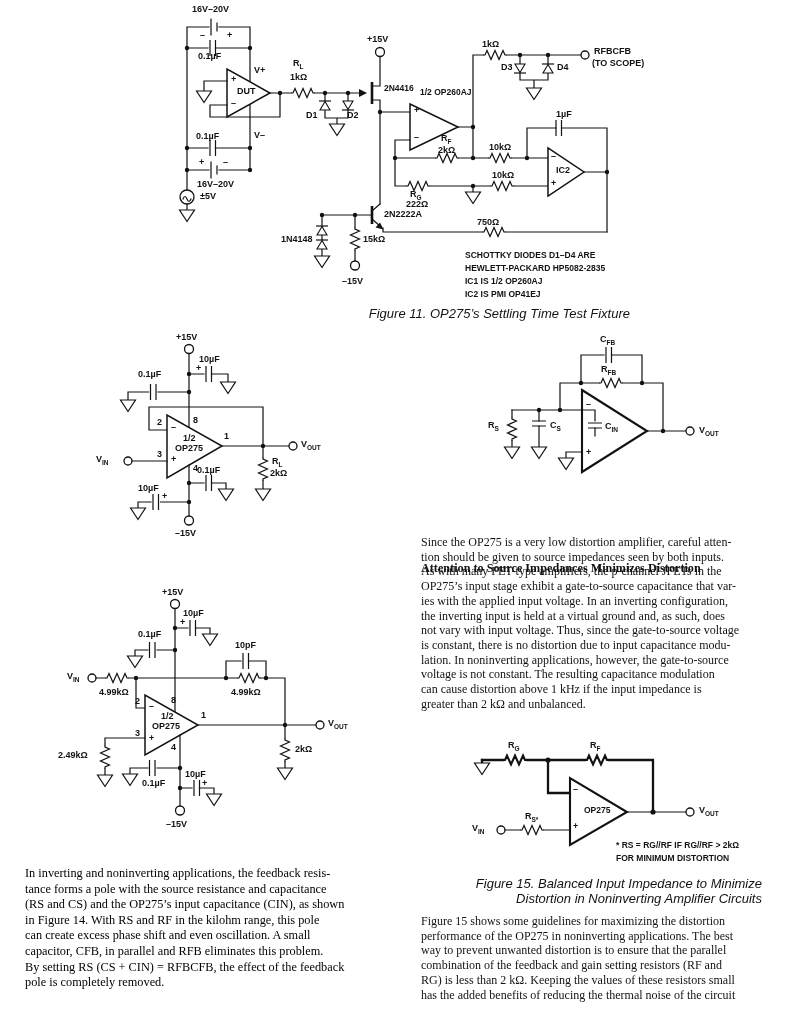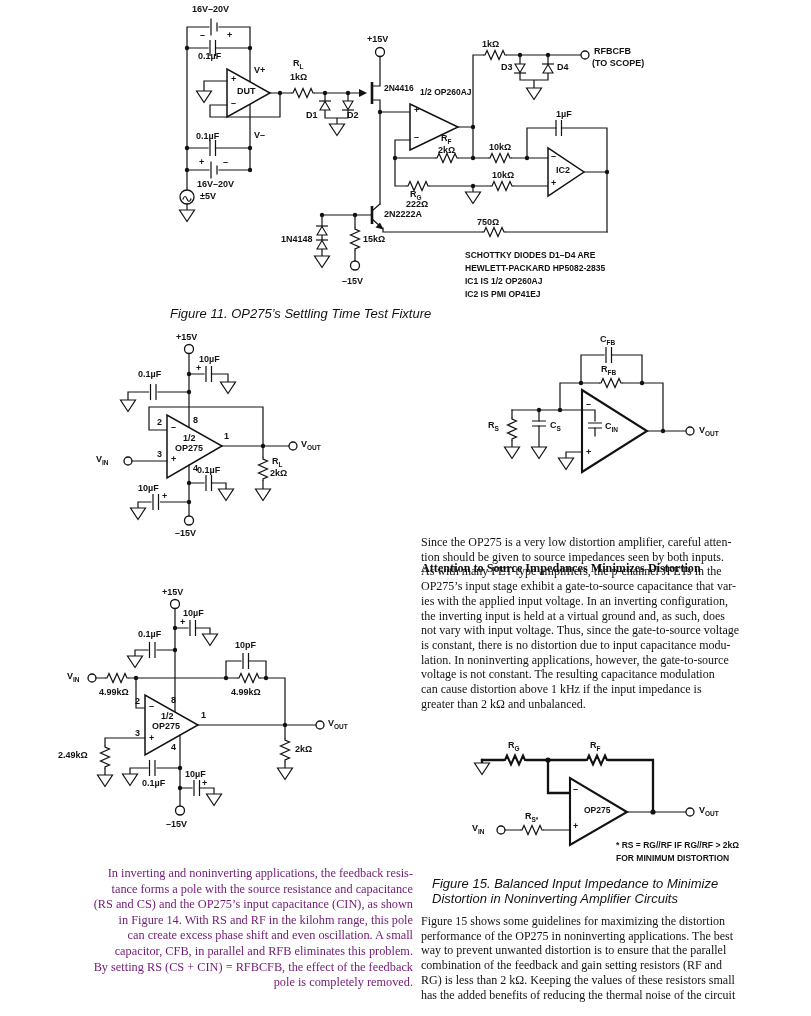--- a/index.html
+++ b/index.html
@@ -14,24 +14,24 @@
   .opamp2{ fill:#fff; stroke:#121212; stroke-width:2.1; }
   .gnd { fill:#fff; stroke:#121212; stroke-width:1.2; }
   .dio { fill:#fff; stroke:#121212; stroke-width:1.1; }
   .dotf{ fill:#121212; stroke:none; }
   .term{ fill:#fff; stroke:#121212; stroke-width:1.3; }
   .u   { stroke:#121212; fill:none; stroke-width:1.2; }
   .u2  { stroke:#121212; fill:none; stroke-width:2.1; }
   .lb  { position:absolute; font:bold 9px/1.1 "Liberation Sans",sans-serif; color:#121212; white-space:nowrap; letter-spacing:0; }
   .lb .sb { font-size:6.5px; vertical-align:-2.5px; font-weight:bold; }
   .sm  { font-size:8.5px; }
-  .cap { position:absolute; font:italic 13px/15px "Liberation Sans",sans-serif; color:#121212; text-align:left; white-space:pre-line; }
+  .cap { position:absolute; font:italic 13px/15px "Liberation Sans",sans-serif; color:#121212; text-align:right; white-space:pre-line; }
   .note{ position:absolute; font:bold 8.5px/13px "Liberation Sans",sans-serif; color:#121212; white-space:pre-line; }
   .serif  { position:absolute; font:12px/14.7px "Liberation Serif",serif; color:#121212; white-space:pre-line; }
-  .serifL { position:absolute; font:12.3px/15.6px "Liberation Serif",serif; color:#701a75; white-space:pre-line;text-align:right; }
+  .serifL { position:absolute; font:12.3px/15.6px "Liberation Serif",serif; color:#000000; white-space:pre-line; }
   .shead  { position:absolute; font:bold 12.2px/14px "Liberation Serif",serif; color:#121212; white-space:nowrap;margin-top:42px; }
 </style>
 </head>
 <body>
 
 <div id="page">
 
 <svg class="art" width="811" height="1016" viewBox="0 0 811 1016">
   <defs>
     <path id="rh" d="M0,0 h2 l2,-4.5 l4,9 l4,-9 l4,9 l4,-9 l2,4.5 h2"></path>

